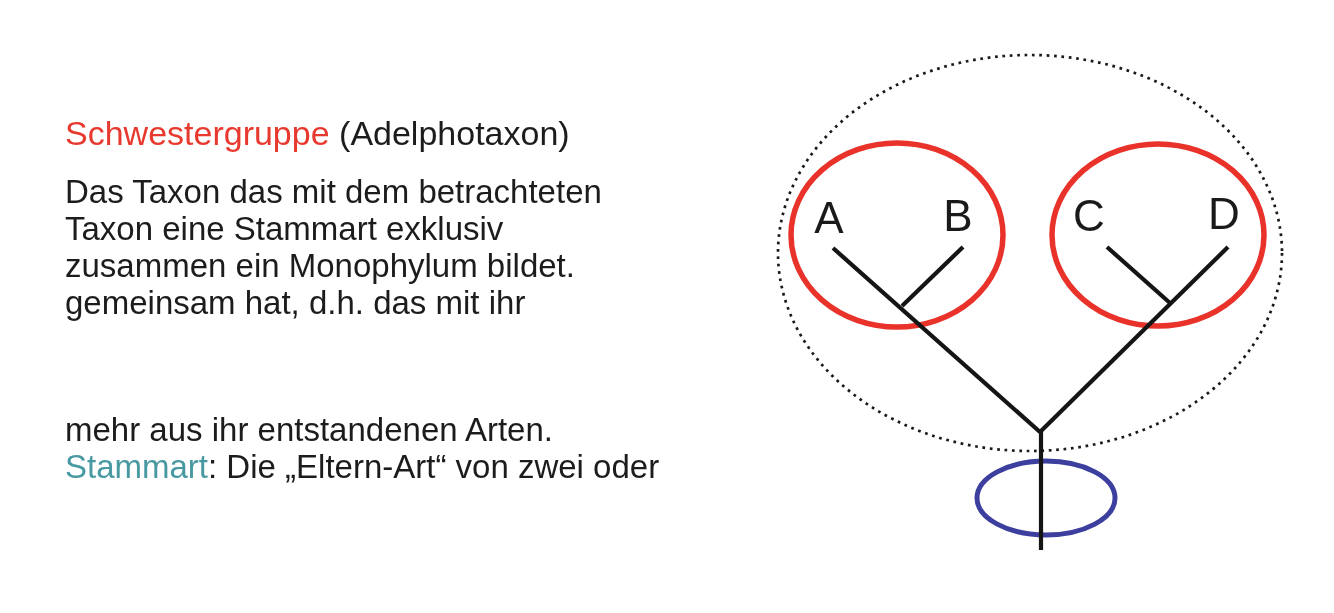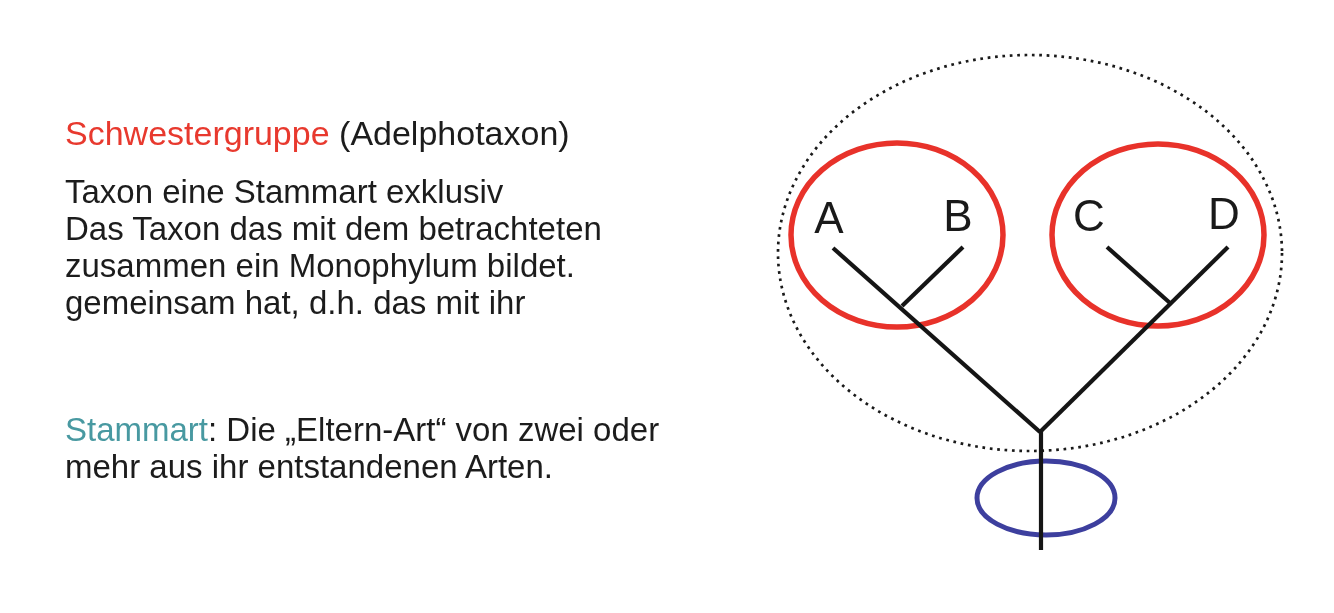--- a/index.html
+++ b/index.html
@@ -46,31 +46,31 @@
 </head>
 <body>
 
 <div class="slide">
 
   <div class="title">
     <span style="color: rgb(232, 57, 46);">Schwestergruppe</span><span> (Adelphotaxon)</span>
   </div>
 
   <div class="para1">
+    <div>Das Taxon das mit dem betrachteten</div>
     <div>Taxon eine Stammart exklusiv</div>
-    <div>Das Taxon das mit dem betrachteten</div>
     <div>zusammen ein Monophylum bildet.</div>
     <div>gemeinsam hat, d.h. das mit ihr</div>
   </div>
 
   <div class="para2">
+    <div>mehr aus ihr entstandenen Arten.</div>
     <div>
       <span style="color: rgb(72, 153, 161);">Stammart</span><span>: Die „Eltern-Art“ von zwei oder</span>
     </div>
-    <div>mehr aus ihr entstandenen Arten.</div>
   </div>
 
   <svg class="diagram-svg" width="1334" height="613" viewBox="0 0 1334 613" xmlns="http://www.w3.org/2000/svg">
 
     <ellipse cx="1030" cy="253" rx="252" ry="198" fill="none" stroke-width="2.7" stroke-dasharray="2.7 4.7" stroke="#1a1a1a"></ellipse>
 
     <ellipse cx="897" cy="235" rx="106" ry="92" fill="none" stroke-width="5.5" stroke="#e8322a"></ellipse>
     <ellipse cx="1158" cy="235" rx="106" ry="91" fill="none" stroke-width="5.5" stroke="#e8322a"></ellipse>
 
     <ellipse cx="1046" cy="498" rx="69" ry="37" fill="none" stroke-width="5" stroke="#3d3f9e"></ellipse>

